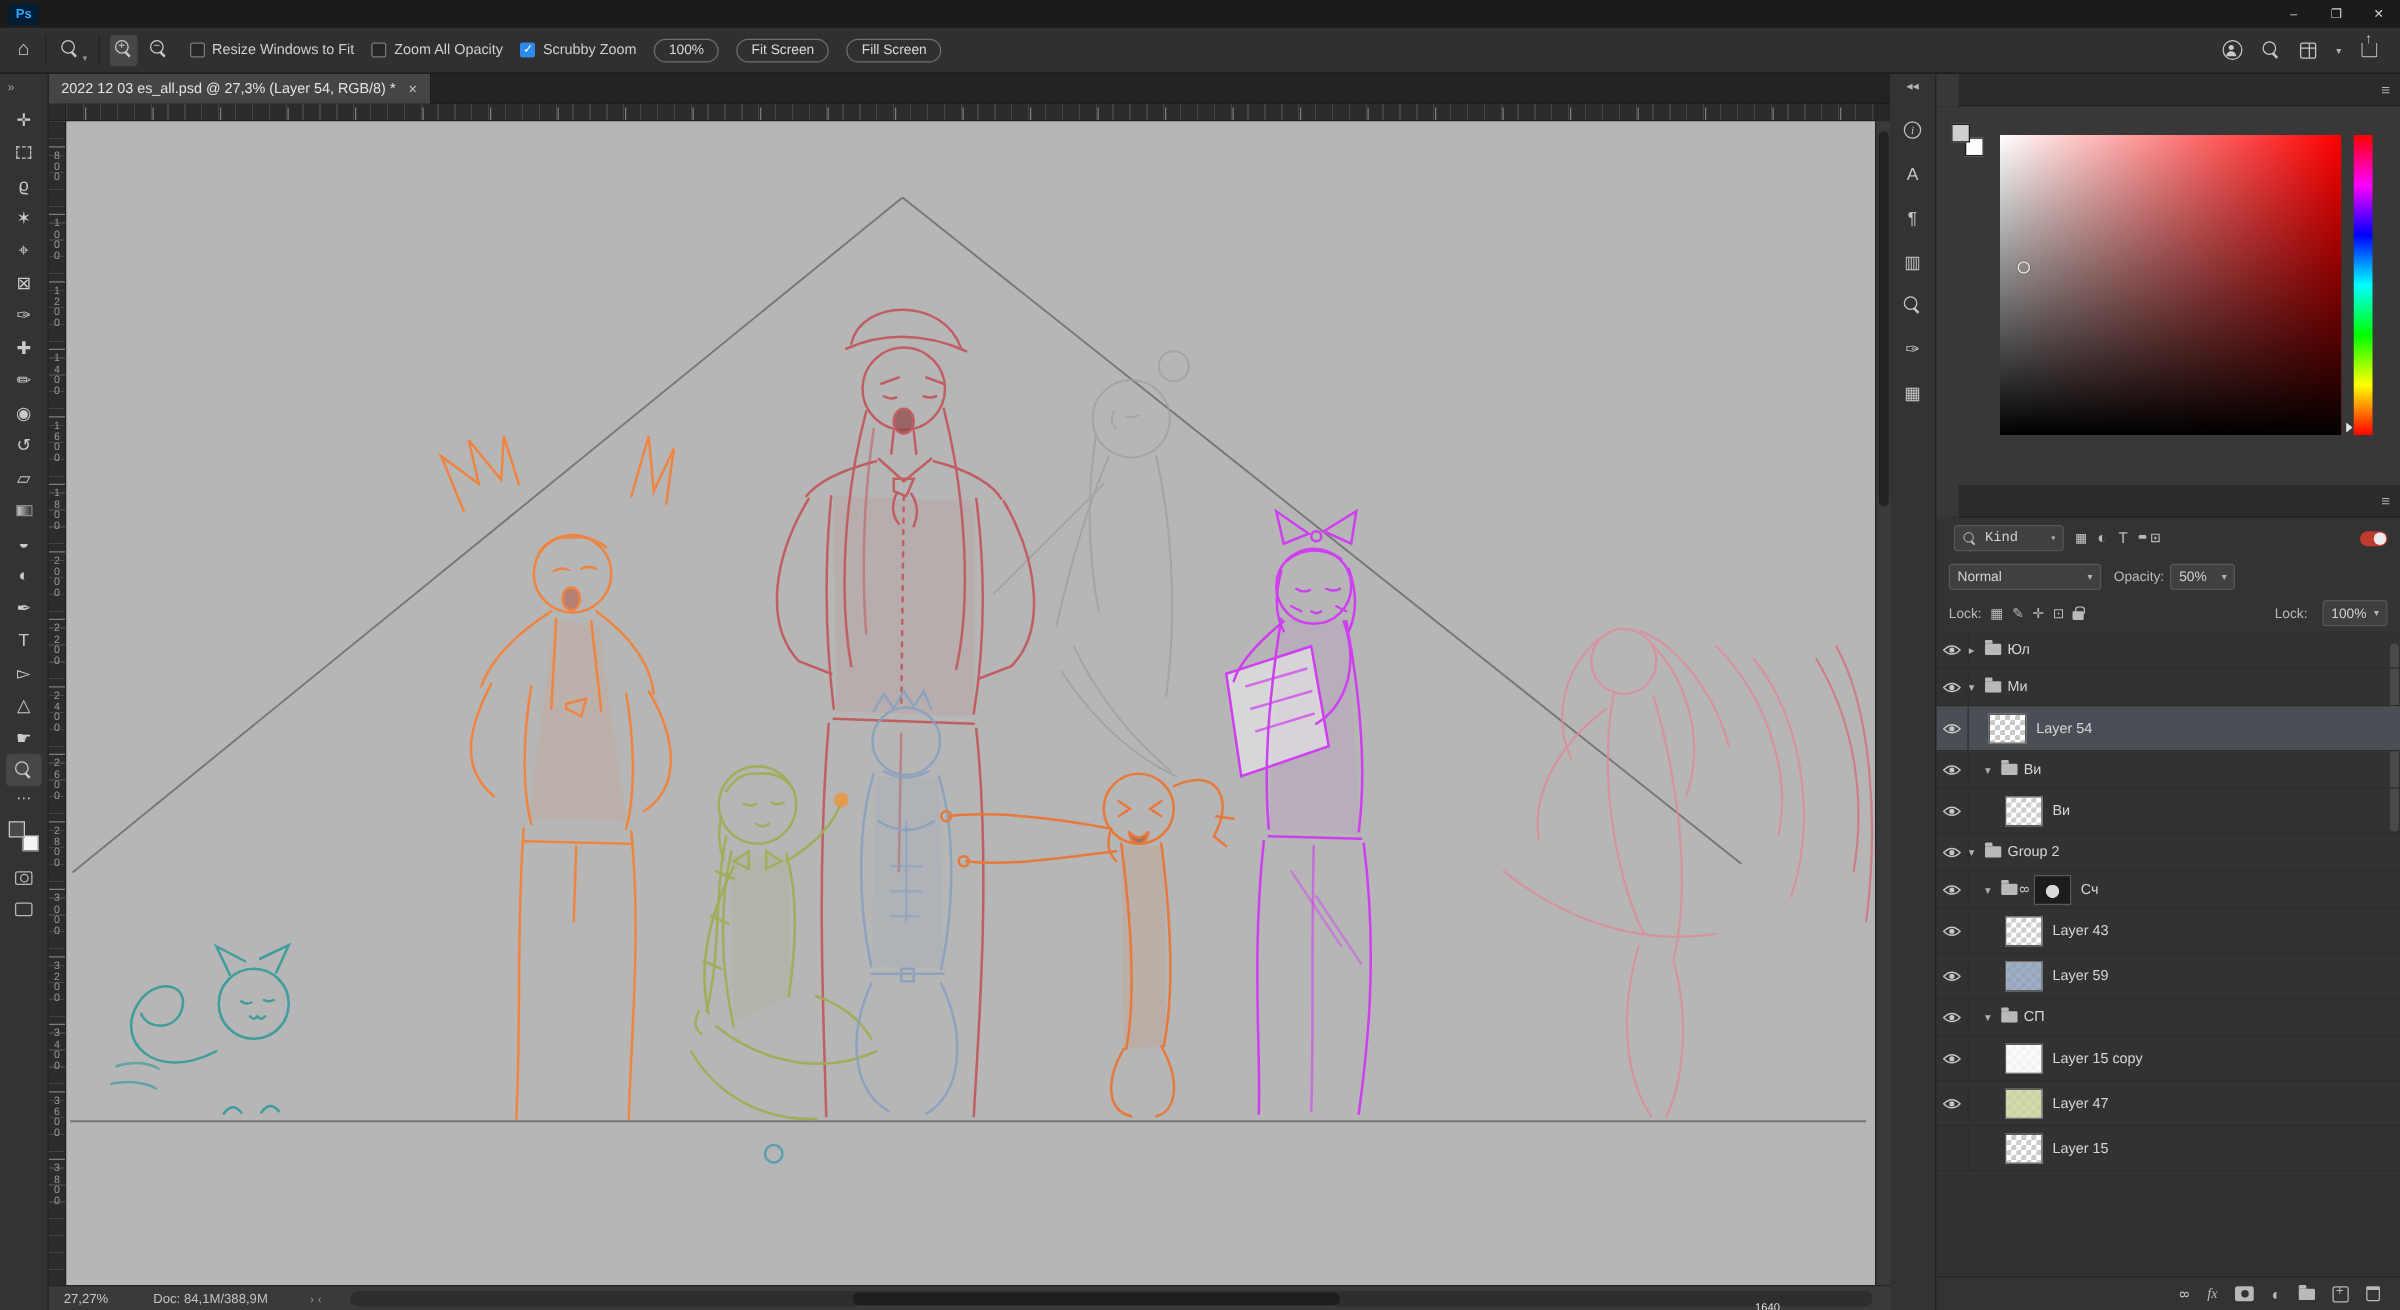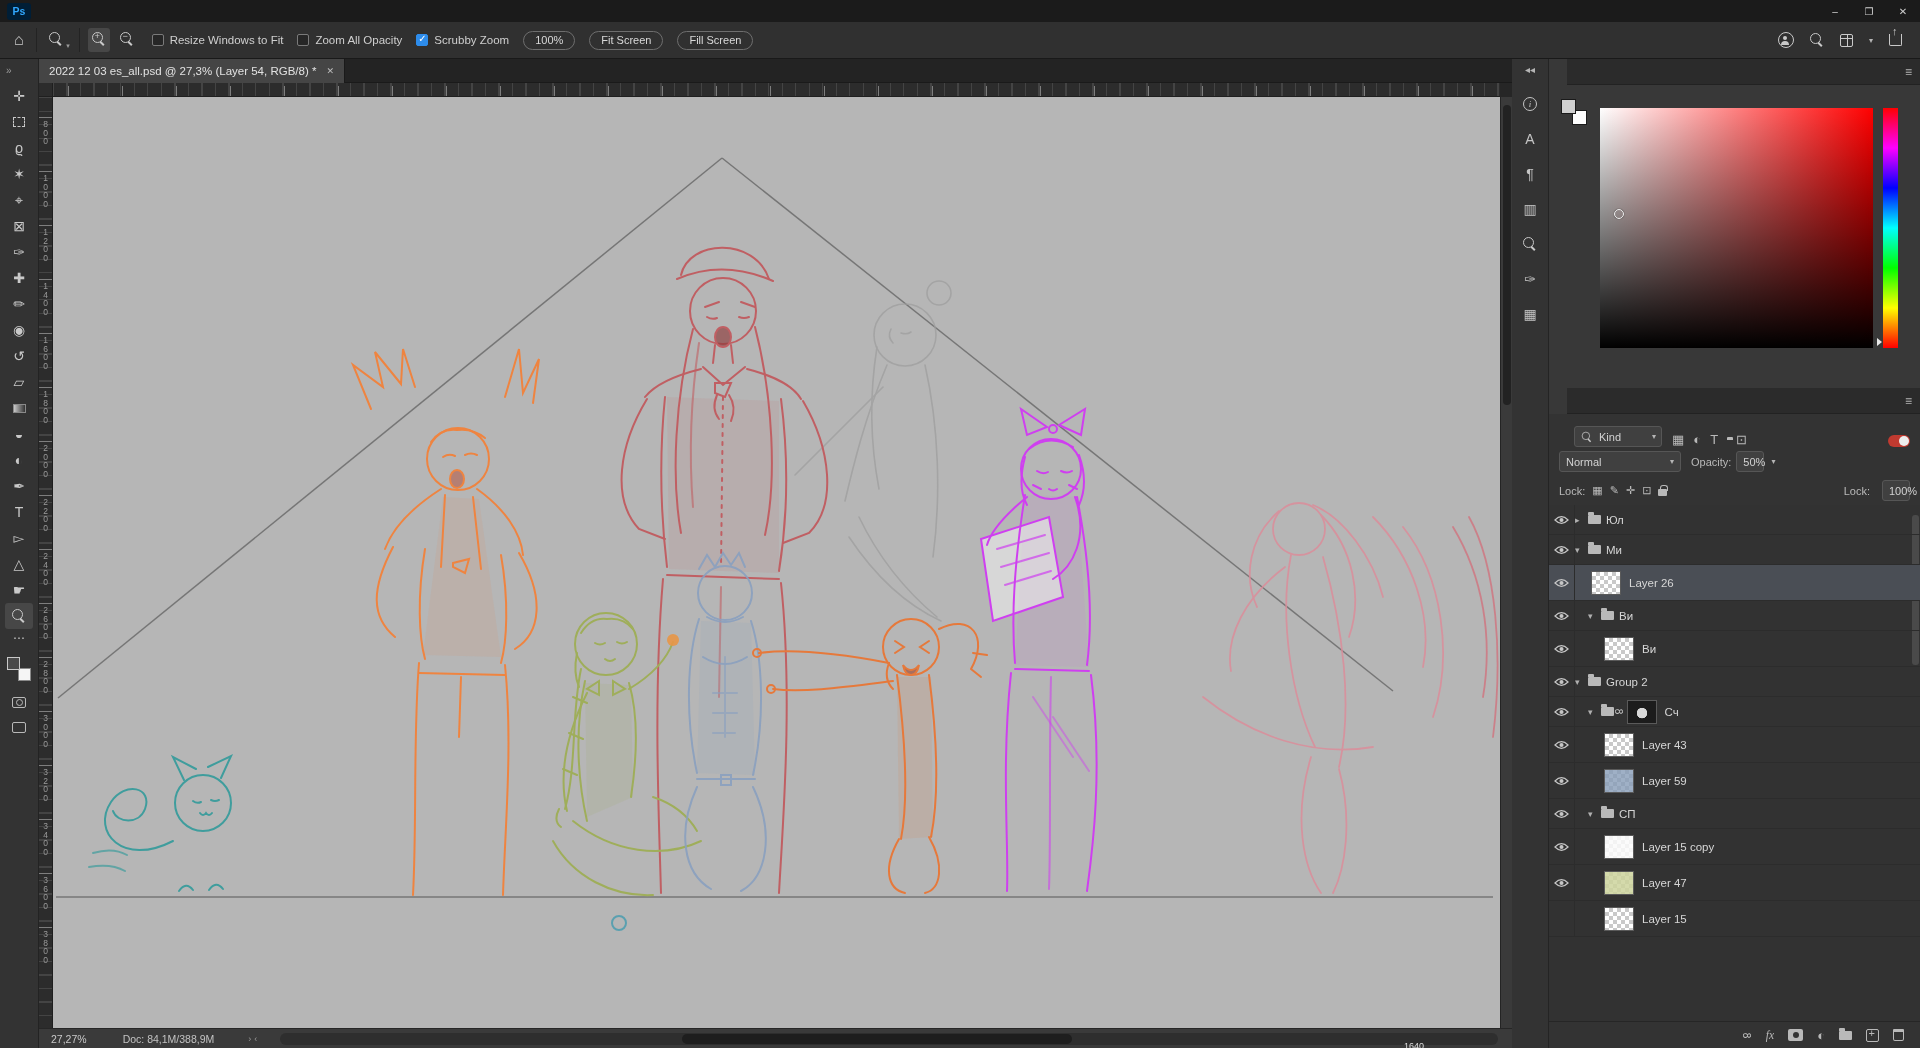--- a/index.html
+++ b/index.html
@@ -143,38 +143,38 @@
   .colorfield { position:absolute; left:51px; top:49px; width:273px; height:240px;
     background:linear-gradient(to top,#000,rgba(0,0,0,0)),linear-gradient(to right,#fff,#f00); }
   .colorcursor { position:absolute; left:5%; top:42%; width:10px; height:10px; border:1.5px solid #eee;
     border-radius:50%; box-shadow:0 0 1px #000; }
   .huestrip { position:absolute; left:334px; top:49px; width:15px; height:240px;
     background:linear-gradient(to bottom,#f00,#f0f,#00f,#0ff,#0f0,#ff0,#f00); }
   .huemark { position:absolute; left:-6px; top:96%; width:0; height:0;
     border-top:4px solid transparent; border-bottom:4px solid transparent; border-left:5px solid #e8e8e8; }
 
   .layerspanel { position:absolute; left:0; top:329px; right:0; bottom:0; background:#333; }
-  .filterrow { position:absolute; left:15px; top:26px; right:0; height:33px; display:flex;
-    align-items:flex-end; padding:0 10px; }
+  .filterrow { position:absolute; left:4px; top:26px; right:0; height:33px; display:flex;
+    align-items:center; padding:0 10px;font-family:Liberation Mono, monospace; }
   .kindbox { width:88px; height:21px; background:#404040; border:1px solid #565656; border-radius:3px;
     display:flex; align-items:center; padding:0 5px; color:#d2d2d2; font-size:11px; gap:5px; }
   .kindbox .mag { transform:scale(.75); }
   .kindbox .dd { margin-left:auto; font-size:8px; color:#b5b5b5; }
   .filtericons { display:flex; align-items:center; gap:9px; margin-left:10px; color:#b9b9b9; font-size:13px; }
   .ftoggle { margin-left:auto; width:22px; height:12px; border-radius:6px; background:#c03a30; position:relative; }
   .ftoggle::after { content:""; position:absolute; right:1px; top:1px; width:10px; height:10px;
     background:#ededed; border-radius:50%; }
   .blendrow { position:absolute; left:0; top:59px; right:0; height:29px; display:flex; align-items:center;
     padding:0 10px; color:#b9b9b9; font-size:11px; }
   .selbox { height:21px; background:#404040; border:1px solid #565656; border-radius:3px; display:flex;
     align-items:center; padding:0 6px; color:#d2d2d2; gap:6px; }
   .selbox .dd { font-size:8px; color:#b5b5b5; margin-left:auto; }
   .blendsel { width:122px; }
   .opaclabel { margin-left:10px; margin-right:5px; }
-  .valbox { width:28px; }
+  .valbox { width:52px; }
   .lockrow { position:absolute; left:0; top:88px; right:0; height:29px; display:flex; align-items:center;
     padding:0 10px; color:#b9b9b9; font-size:11px; gap:7px; }
   .lockico { font-size:11px; color:#b9b9b9; }
   .icon-lock { width:9px; height:7px; background:#b9b9b9; border-radius:1px; position:relative; margin-top:4px; }
   .icon-lock::before { content:""; position:absolute; left:1.5px; top:-4px; width:6px; height:5px;
     border:1.5px solid #b9b9b9; border-bottom:none; border-radius:3px 3px 0 0; }
   .filllabel { margin-left:auto; margin-right:5px; }
 
   .layerlist { position:absolute; left:0; top:117px; right:0; bottom:27px; background:#323232; overflow:hidden; }
   .lrow { display:flex; align-items:center; border-bottom:1px solid #2c2c2c; position:relative; }
@@ -771,21 +771,21 @@
           <div class="lrow l selected">
             <span class="eyewell">
               <svg class="eyeico" width="15" height="10" viewBox="0 0 16 10">
                 <path d="M1 5 Q8 -2 15 5 Q8 12 1 5 Z" fill="none" stroke="#c6c6c6" stroke-width="1.2"></path>
                 <circle cx="8" cy="5" r="2.2" fill="#c6c6c6"></circle>
               </svg>
             </span>
             <span class="lindent" style="width: 13px;"></span>
 
             <span class="thumb thumb-checker"></span>
-            <span class="lname">Layer 26</span>
+            <span class="lname">Layer 54</span>
           </div>
           <div class="lrow g">
             <span class="eyewell">
               <svg class="eyeico" width="15" height="10" viewBox="0 0 16 10">
                 <path d="M1 5 Q8 -2 15 5 Q8 12 1 5 Z" fill="none" stroke="#c6c6c6" stroke-width="1.2"></path>
                 <circle cx="8" cy="5" r="2.2" fill="#c6c6c6"></circle>
               </svg>
             </span>
             <span class="lindent" style="width: 13px;"></span>
             <span class="chev">▾</span>

